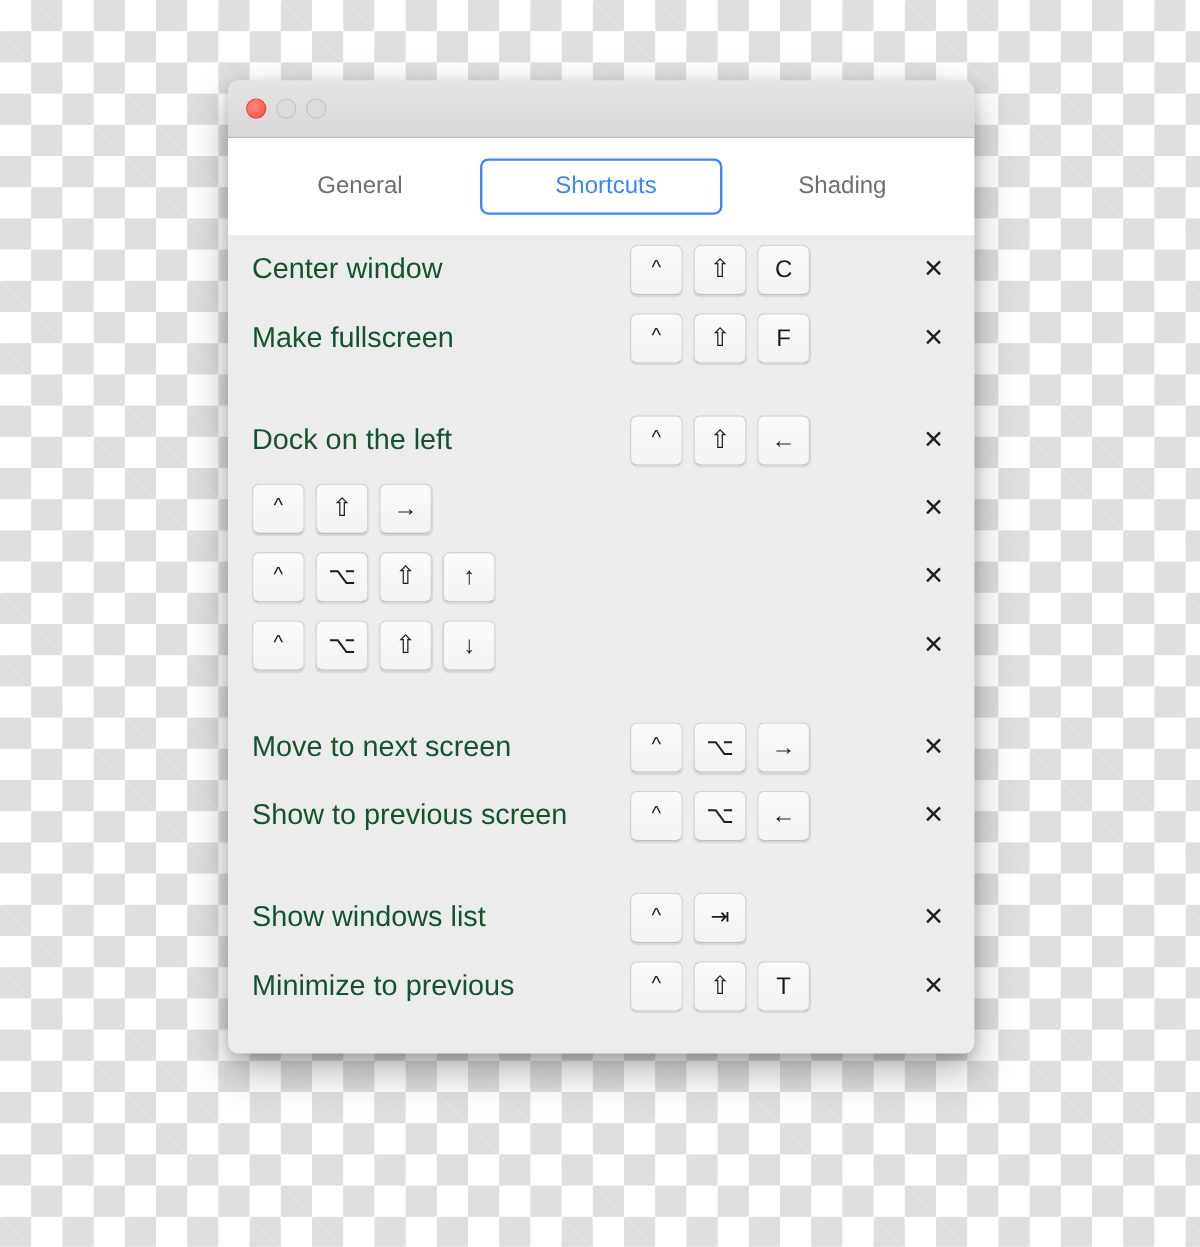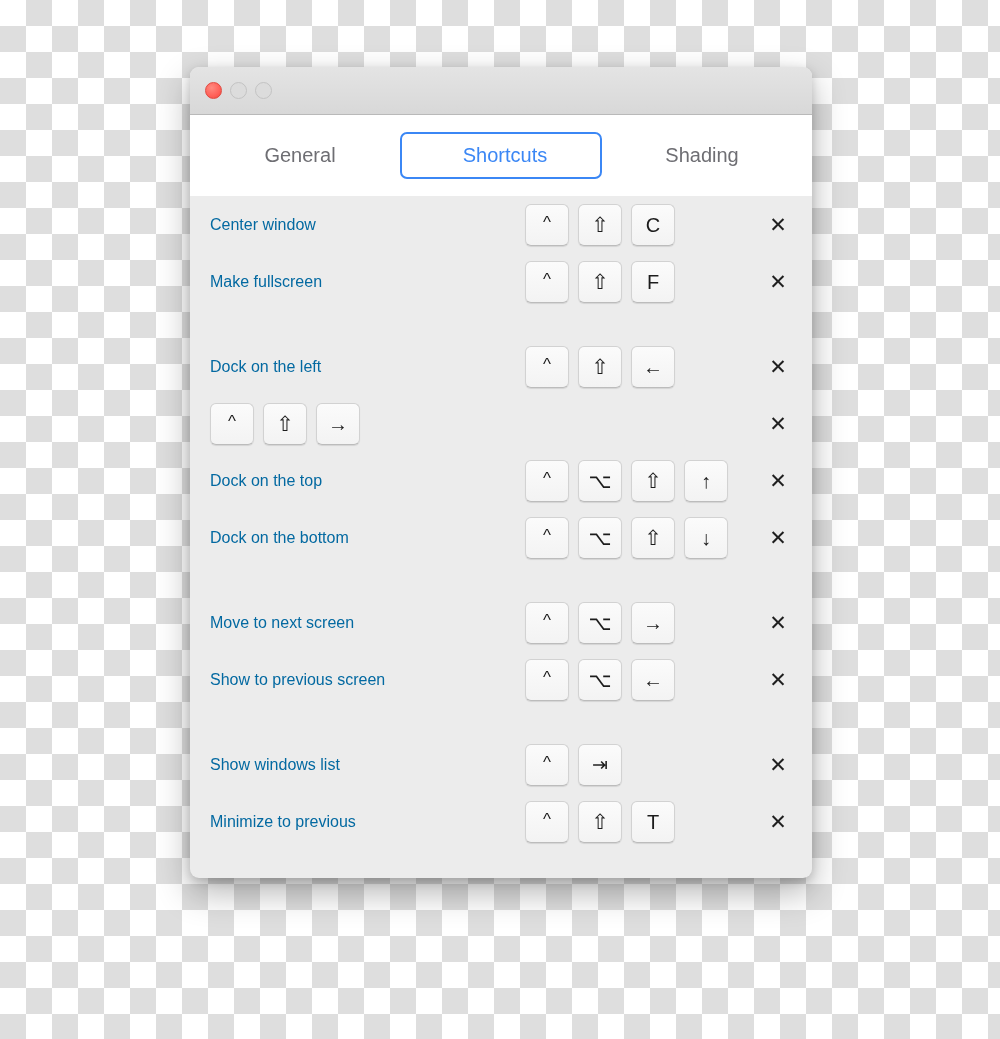--- a/index.html
+++ b/index.html
@@ -107,22 +107,22 @@
   .group + .group { margin-top: 28px; }
 
   .row {
     height: 57px;
     display: flex;
     align-items: center;
     position: relative;
     padding-left: 20px;
   }
   .row-label {
-    font-size: 16px;
-    color: #0369a1;
+    font-size: 24px;
+    color: #14532d;
     width: 315px;
     flex: 0 0 315px;
     white-space: nowrap;
   }
   .keys {
     display: flex;
     align-items: center;
     gap: 9px;
   }
   .keycap {
@@ -211,31 +211,29 @@
         </div>
         <div class="row">
           <div class="keys">
             <div class="keycap glyph-ctrl">^</div>
             <div class="keycap glyph-shift">⇧</div>
             <div class="keycap glyph-arrow">→</div>
           </div>
           <div class="delete-btn">✕</div>
         </div>
         <div class="row">
-          <div class="row-label">Dock on the top</div>
           <div class="keys">
             <div class="keycap glyph-ctrl">^</div>
             <div class="keycap glyph-opt">⌥</div>
             <div class="keycap glyph-shift">⇧</div>
             <div class="keycap glyph-arrow">↑</div>
           </div>
           <div class="delete-btn">✕</div>
         </div>
         <div class="row">
-          <div class="row-label">Dock on the bottom</div>
           <div class="keys">
             <div class="keycap glyph-ctrl">^</div>
             <div class="keycap glyph-opt">⌥</div>
             <div class="keycap glyph-shift">⇧</div>
             <div class="keycap glyph-arrow">↓</div>
           </div>
           <div class="delete-btn">✕</div>
         </div>
       </div>
       <div class="group">

